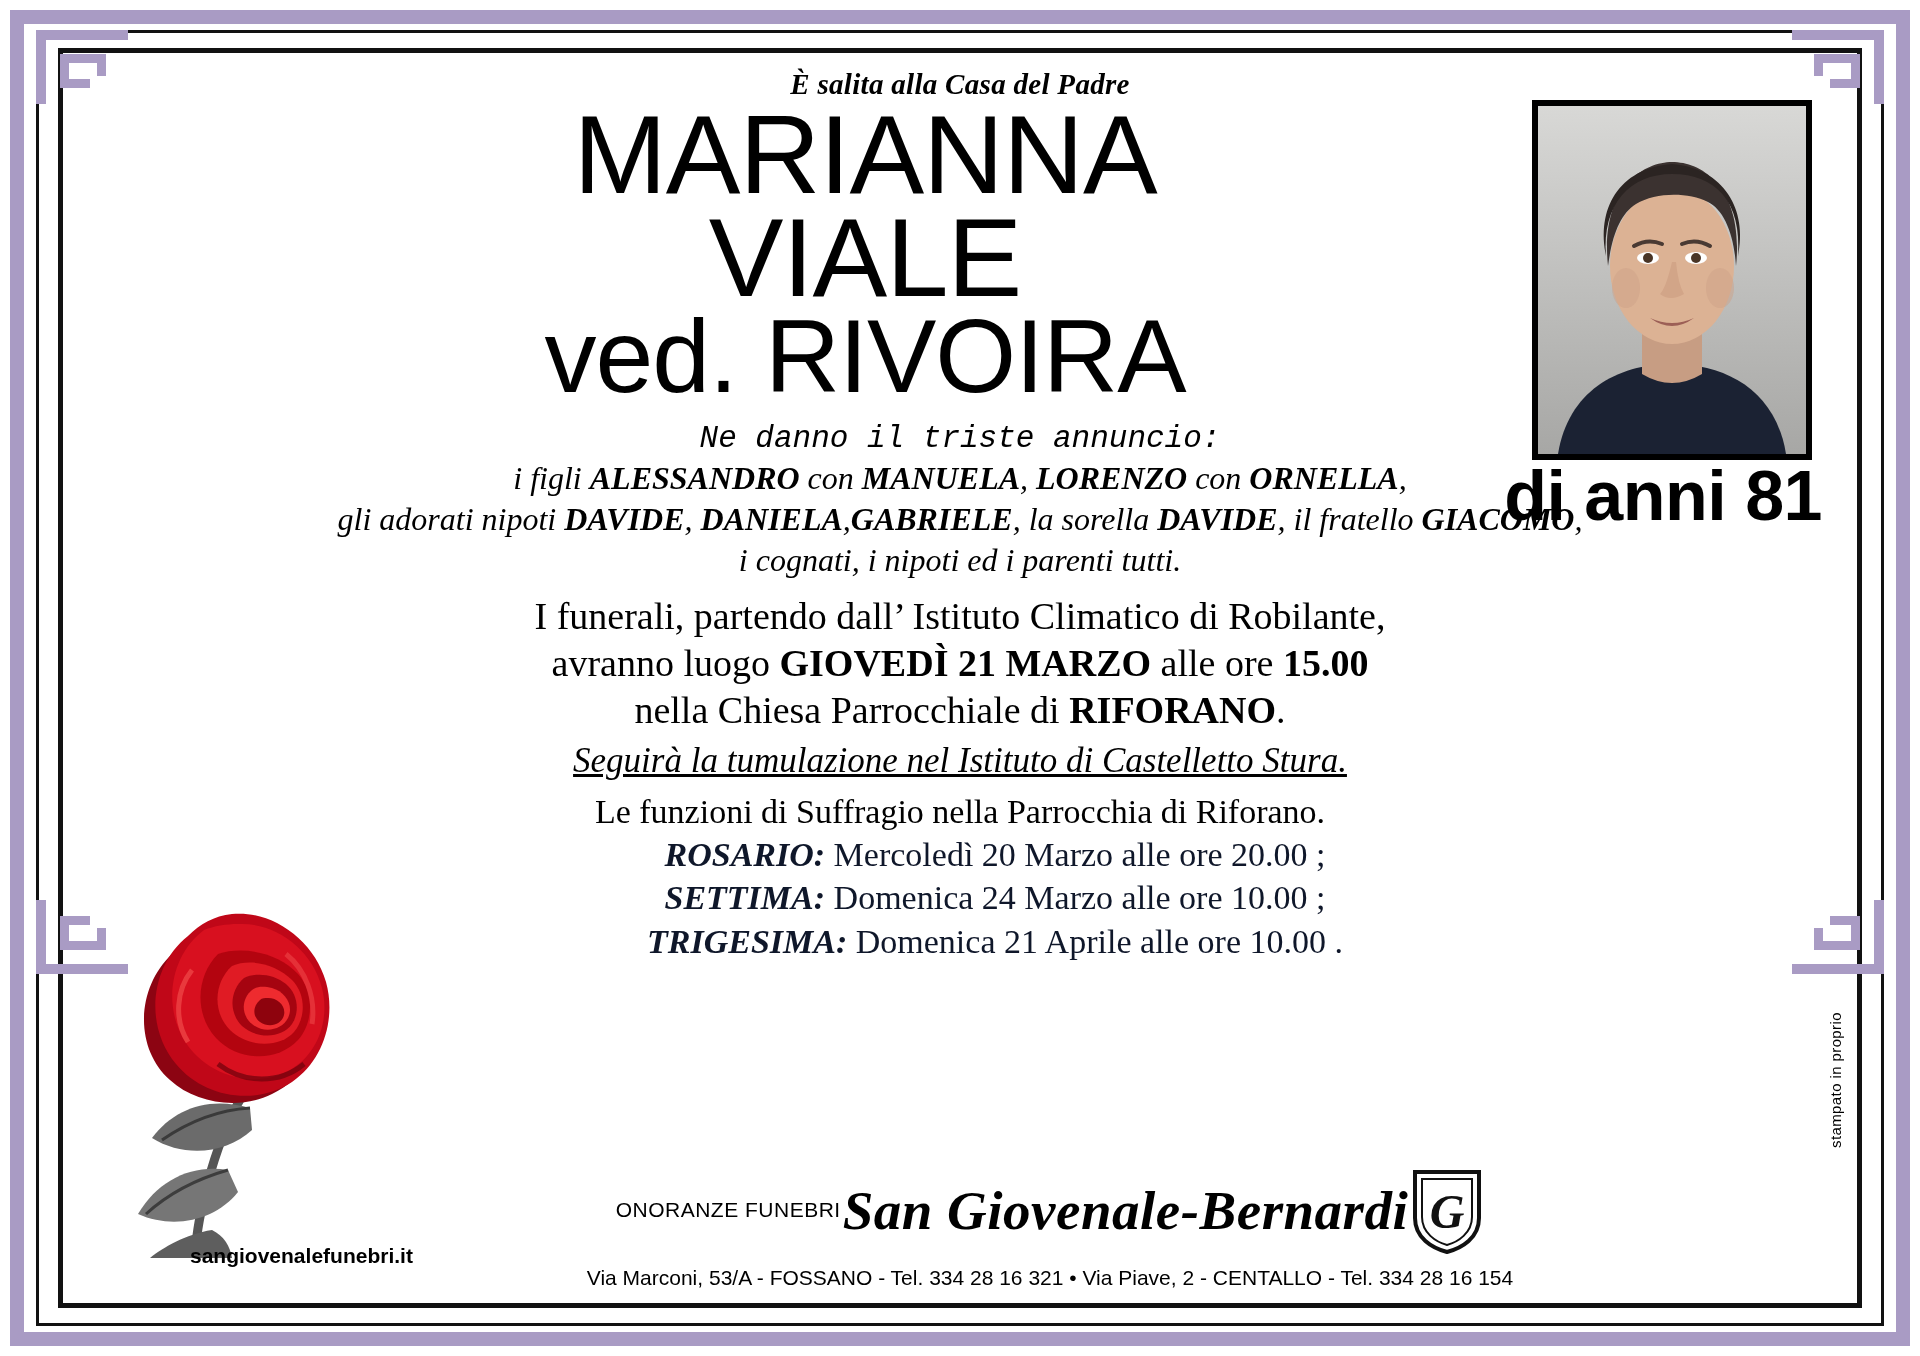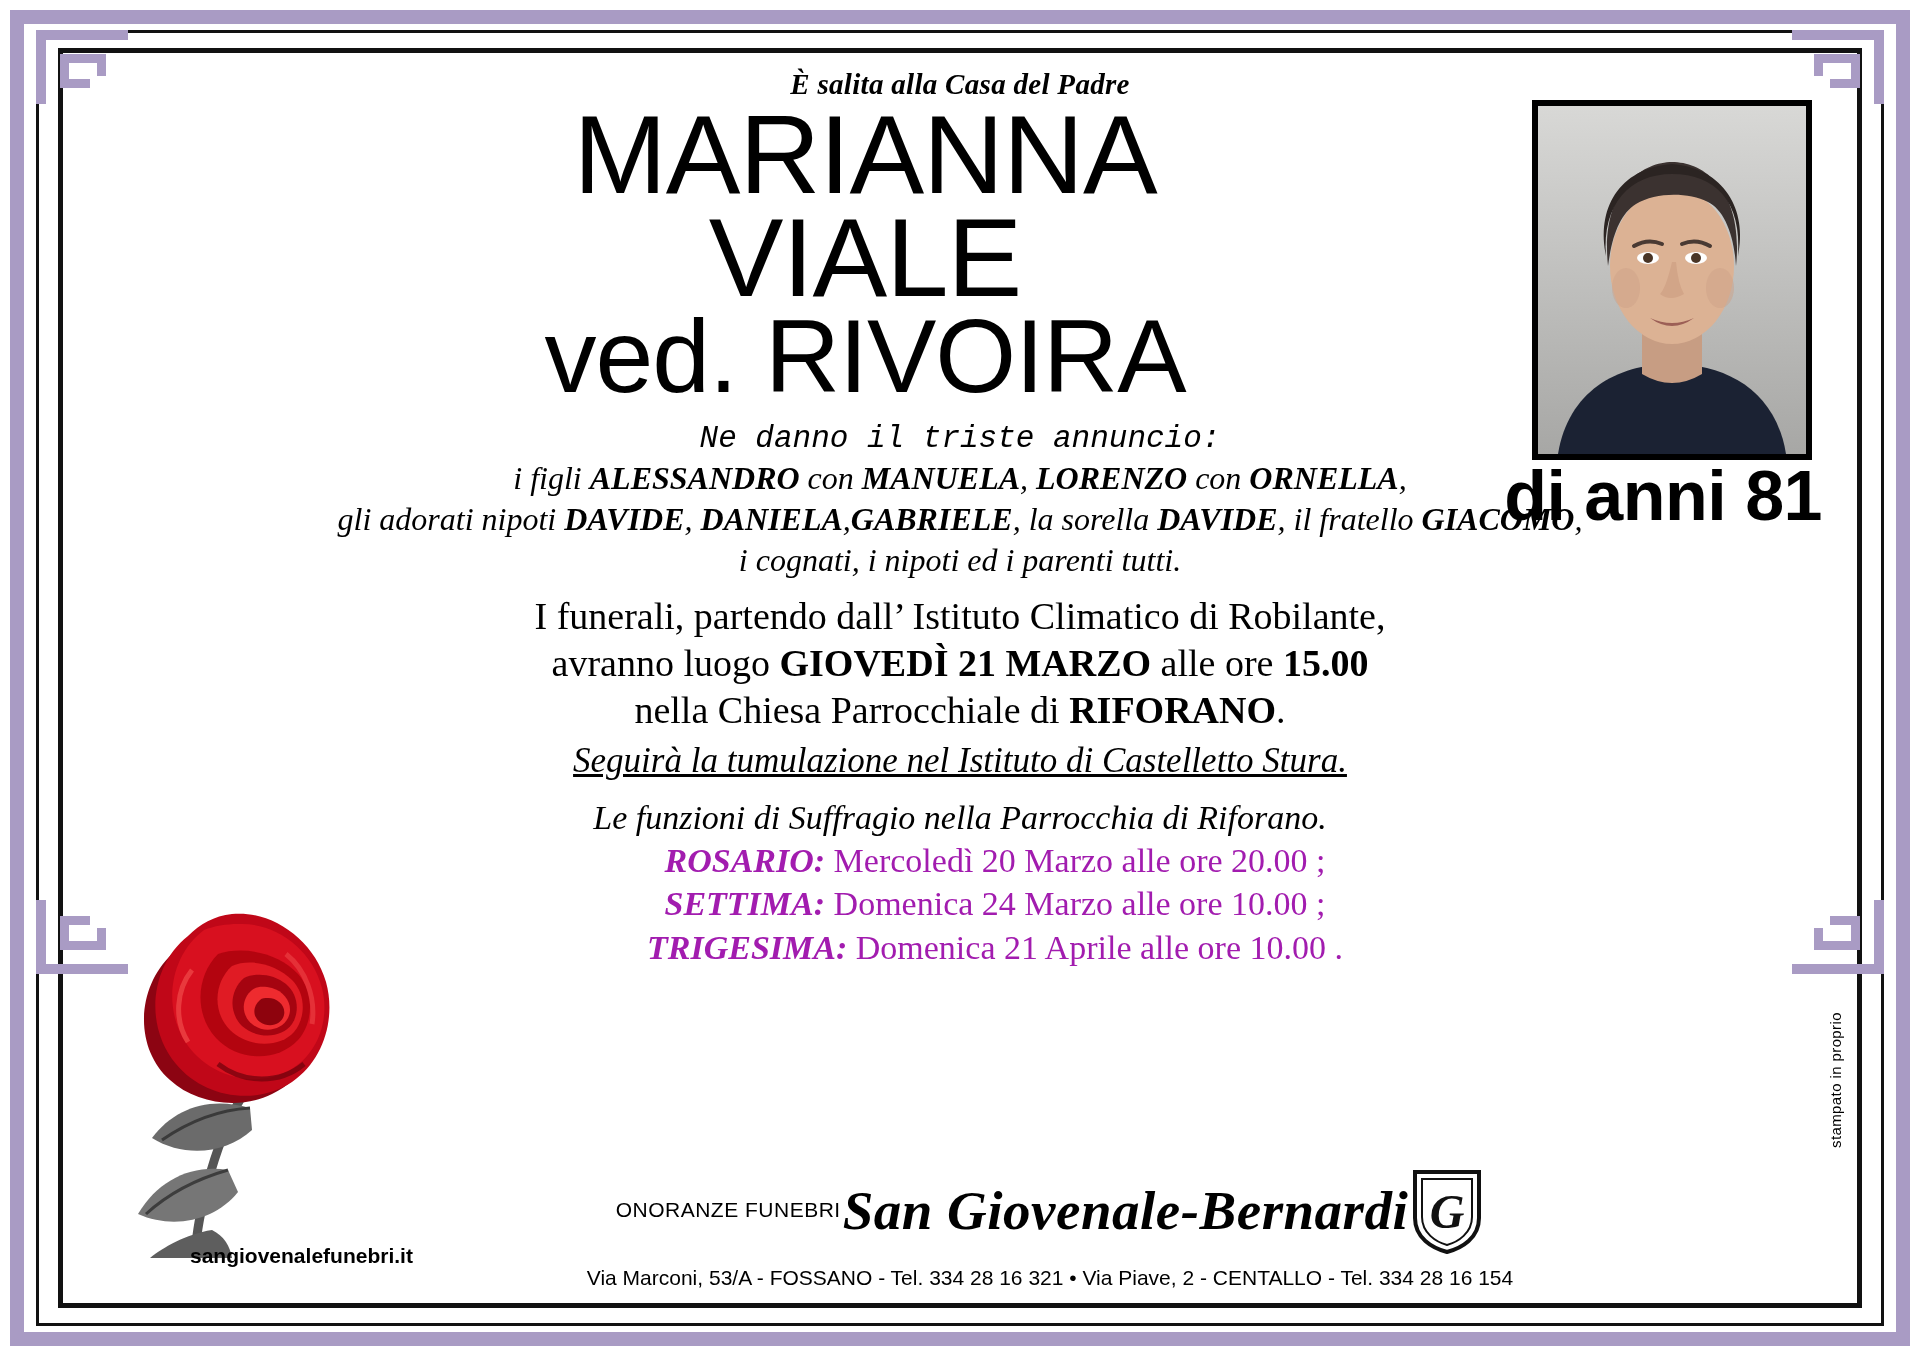--- a/index.html
+++ b/index.html
@@ -165,28 +165,27 @@
     font-style: italic;
     text-decoration: underline;
     color: #000;
     margin-top: 6px;
   }
 
   .suffragio {
     text-align: center;
     font-size: 34px;
     color: #000;
-    margin-top: 18px;
-    font-style: italic;
+    margin-top: 12px;
   }
 
   .rites {
     text-align: center;
     font-size: 34px;
-    color: #a21caf;
+    color: #0f172a;
     line-height: 1.28;
     margin-top: 2px;
     padding-left: 70px;
   }
   .rites .lbl {
     font-weight: bold;
     font-style: italic;
   }
 
   

